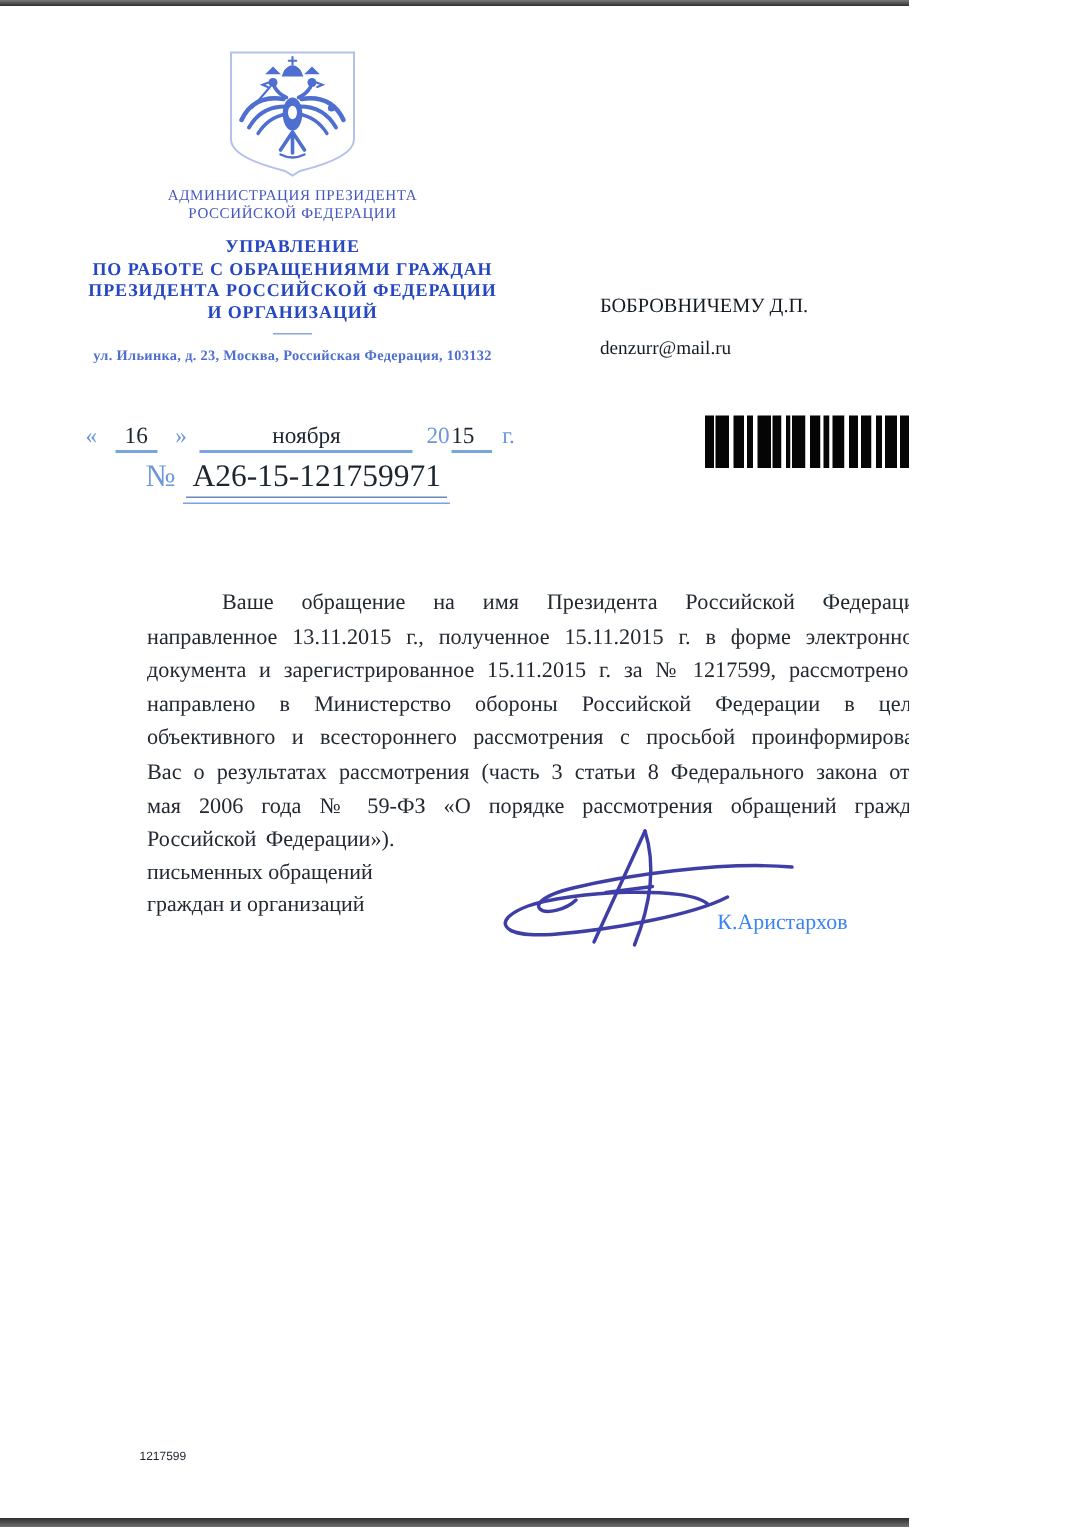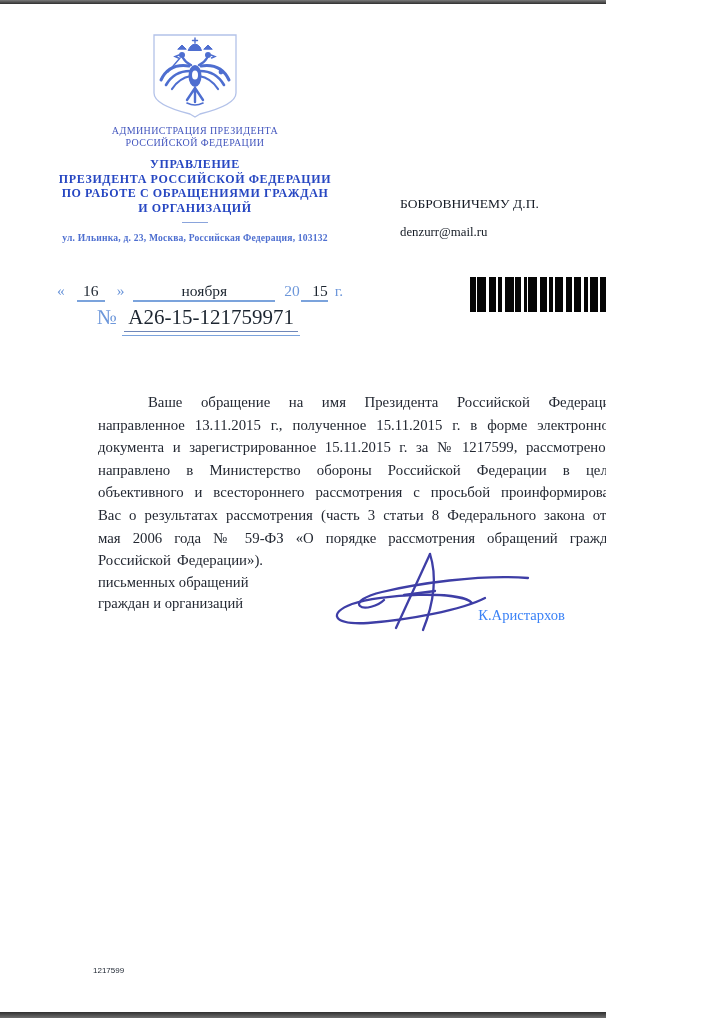--- a/index.html
+++ b/index.html
@@ -25,21 +25,21 @@
   .recipient .email{margin-top:13px;font-size:12.8px;}
 
   
   .date-row{position:absolute;left:57px;top:282px;font-size:15.5px;white-space:nowrap;}
   .date-row span{display:inline-block;}
   .lb{color:#6d97da;}
   .ink{color:#1c2530;}
   .u{border-bottom:2px solid #7ba3dc;}
   .day{width:28px;text-align:center;margin:0 12px;}
   .month-line{width:142px;text-align:center;margin:0 5px;}
-  .year{width:27px;text-align:right;margin:0 3px 0 1px;}
+  .year{width:27px;text-align:left;margin:0 3px 0 1px;}
   .era{margin-left:4px;}
   .ref-row{position:absolute;left:97px;top:305px;font-size:21px;white-space:nowrap;}
   .ref-outer{display:inline-block;border-bottom:1.6px solid #7ba3dc;padding:0 2px 2.5px;}
   .ref-inner{display:inline-block;border-bottom:1.6px solid #6f87b8;padding:0 4px 1px;color:#1c2530;}
 
   
   .barcode{position:absolute;left:470px;top:277px;width:178px;height:35px;display:flex;background:#fff;}
   .barcode div{height:100%;}
   .barcode-num{position:absolute;left:656px;top:283px;font-size:12px;color:#15181e;}
 
@@ -89,22 +89,22 @@
         <path d="M46,58 l-8,12 M46,58 v14 M46,58 l8,12" stroke-width="2.4"></path>
         <path d="M38,73 q8,4 16,0" stroke-width="1.6"></path>
       </g>
     </svg>
     <div class="org-top">
       <div>АДМИНИСТРАЦИЯ ПРЕЗИДЕНТА</div>
       <div>РОССИЙСКОЙ ФЕДЕРАЦИИ</div>
     </div>
     <div class="dept">
       <div>УПРАВЛЕНИЕ</div>
+      <div>ПО РАБОТЕ С ОБРАЩЕНИЯМИ ГРАЖДАН</div>
       <div>ПРЕЗИДЕНТА РОССИЙСКОЙ ФЕДЕРАЦИИ</div>
-      <div>ПО РАБОТЕ С ОБРАЩЕНИЯМИ ГРАЖДАН</div>
       <div>И ОРГАНИЗАЦИЙ</div>
     </div>
     <hr class="dept-divider">
     <div class="lh-address">ул. Ильинка, д. 23, Москва, Российская Федерация, 103132</div>
   </div>
 
   <div class="recipient">
     <div>БОБРОВНИЧЕМУ Д.П.</div>
     <div class="email">denzurr@mail.ru</div>
   </div>

